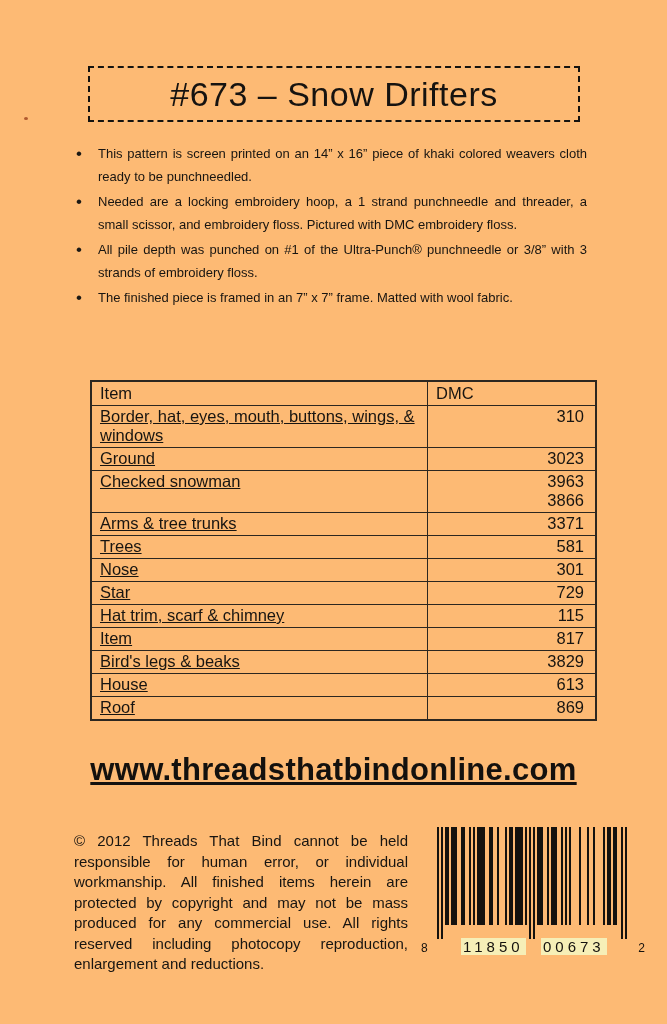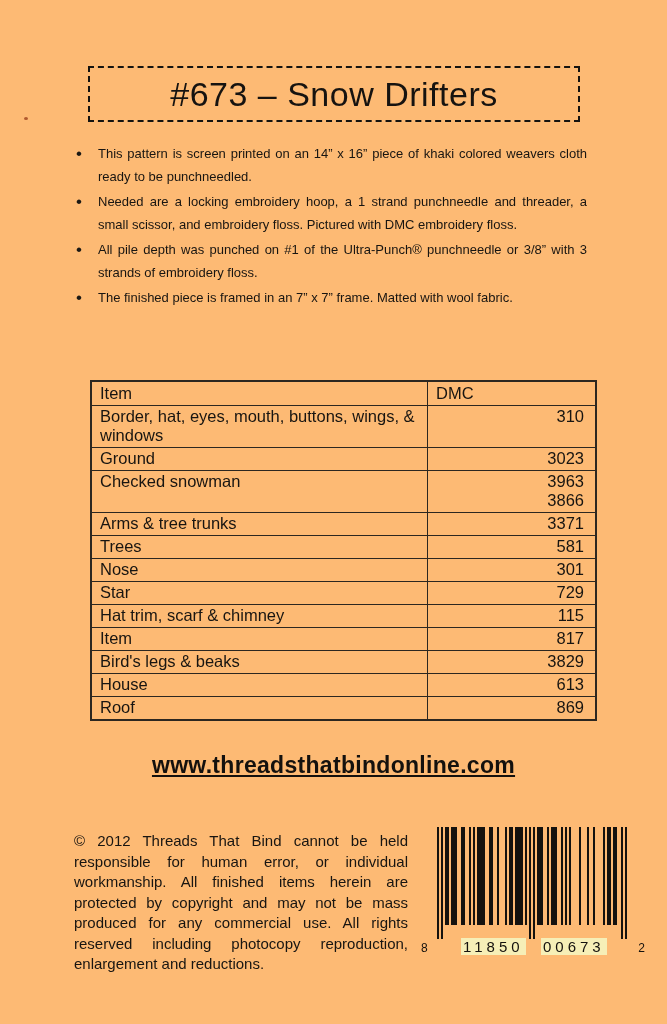--- a/index.html
+++ b/index.html
@@ -41,29 +41,29 @@
     position:absolute; left:90px; top:380px; width:507px;
     border-collapse:collapse;
     font-size:16.5px; line-height:19px; color:#181511;
   }
   table.floss th, table.floss td {
     border:1.5px solid #2c2720;
     padding:1px 8px 2px 8px;
     vertical-align:top;
   }
   table.floss th { font-weight:400; text-align:left; padding:2px 8px; }
-  table.floss td.item { width:338px; text-align:left; }
+  table.floss td.item { width:338px; text-align:left;text-decoration:underline; }
   table.floss td.dmc  { width:169px; text-align:right; padding-right:11px; }
   table.floss { border:2px solid #2c2720; }
 
   .url-line {
     position:absolute; left:0; top:752px; width:667px; text-align:center;
   }
   .url-line span {
-    font-size:23px; font-weight:700; text-decoration:underline;
+    font-size:31px; font-weight:700; text-decoration:underline;
     letter-spacing:0.3px; color:#14110e;
   }
 
   .copyright {
     position:absolute; left:74px; top:831px; width:334px;
     font-size:15px; line-height:20.5px; text-align:justify; color:#181511;
   }
 
   .barcode {
     position:absolute; left:437px; top:827px; width:192px; height:130px;

